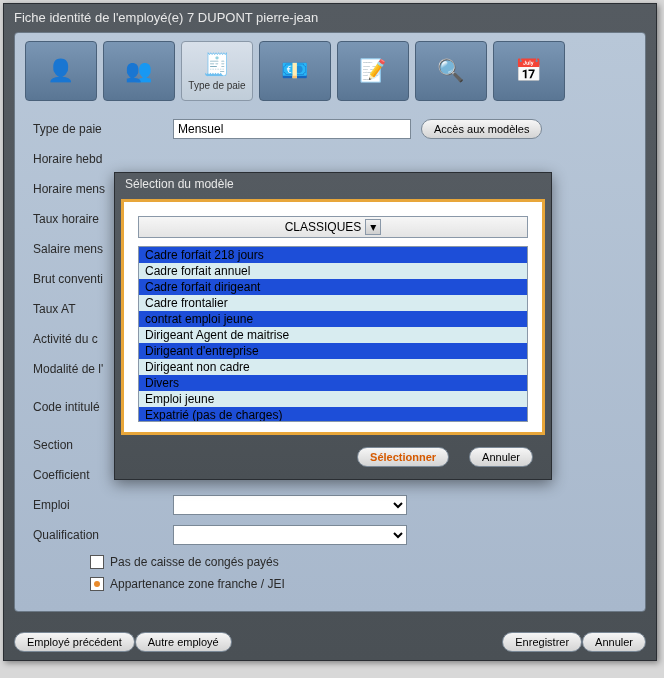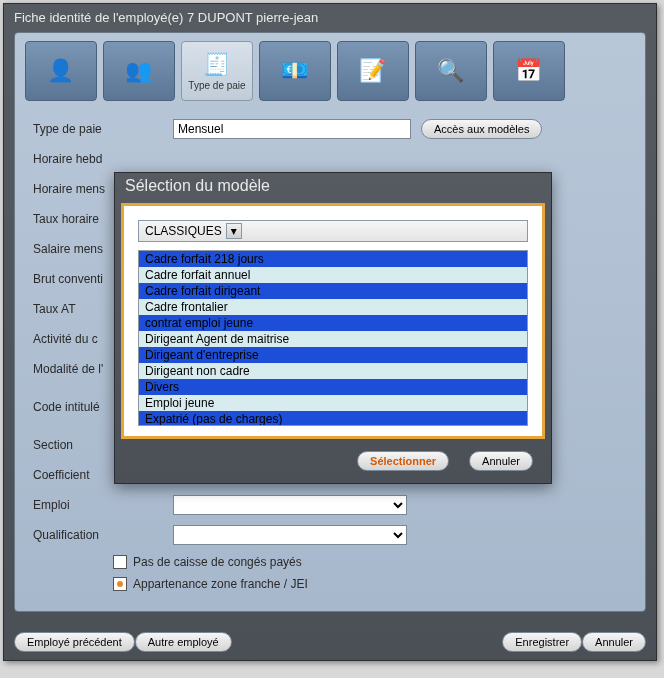--- a/index.html
+++ b/index.html
@@ -96,21 +96,21 @@
     border: 1px solid #7a8896;
     border-radius: 10px;
     padding: 3px 12px;
     font-family: inherit;
     font-size: 11px;
     cursor: pointer;
   }
   .checkbox-row {
     display: flex;
     align-items: center;
-    margin-left: 80px;
+    margin-left: 57px;
     height: 22px;
     gap: 6px;
   }
   .cb {
     width:14px; height:14px;
     border:1px solid #555;
     background:#fff;
     display:inline-flex;
     align-items:center;
     justify-content:center;
@@ -134,40 +134,40 @@
     top: 172px; left: 114px;
     width: 438px;
     background: linear-gradient(#555b61,#4a5055);
     border: 1px solid #2a2e33;
     box-shadow: 0 4px 14px rgba(0,0,0,0.45);
     z-index: 50;
   }
   .modal-title {
     color: #e8e8e8;
     padding: 4px 10px;
-    font-size: 16px;
+    font-size: 12px;
   }
   .modal-body {
     margin: 4px 6px;
     background: #fff;
     border: 3px solid #e8a63a;
     padding: 14px 14px 10px;
   }
   .modal-select-row {
     display:flex;
   }
   .modal-select {
     flex:1;
     height: 22px;
     border: 1px solid #8a98a8;
     background: linear-gradient(#f6f6f6,#e4e4e4);
     padding: 2px 6px;
     font-size: 12px;
     display:flex;
-    justify-content:flex-start;
+    justify-content:center;
     align-items:center;
     cursor:pointer;
   }
   .modal-list {
     margin-top: 8px;
     height: 176px;
     border: 1px solid #8a98a8;
     background: #1d4ed8;
     overflow-y: scroll;
   }

